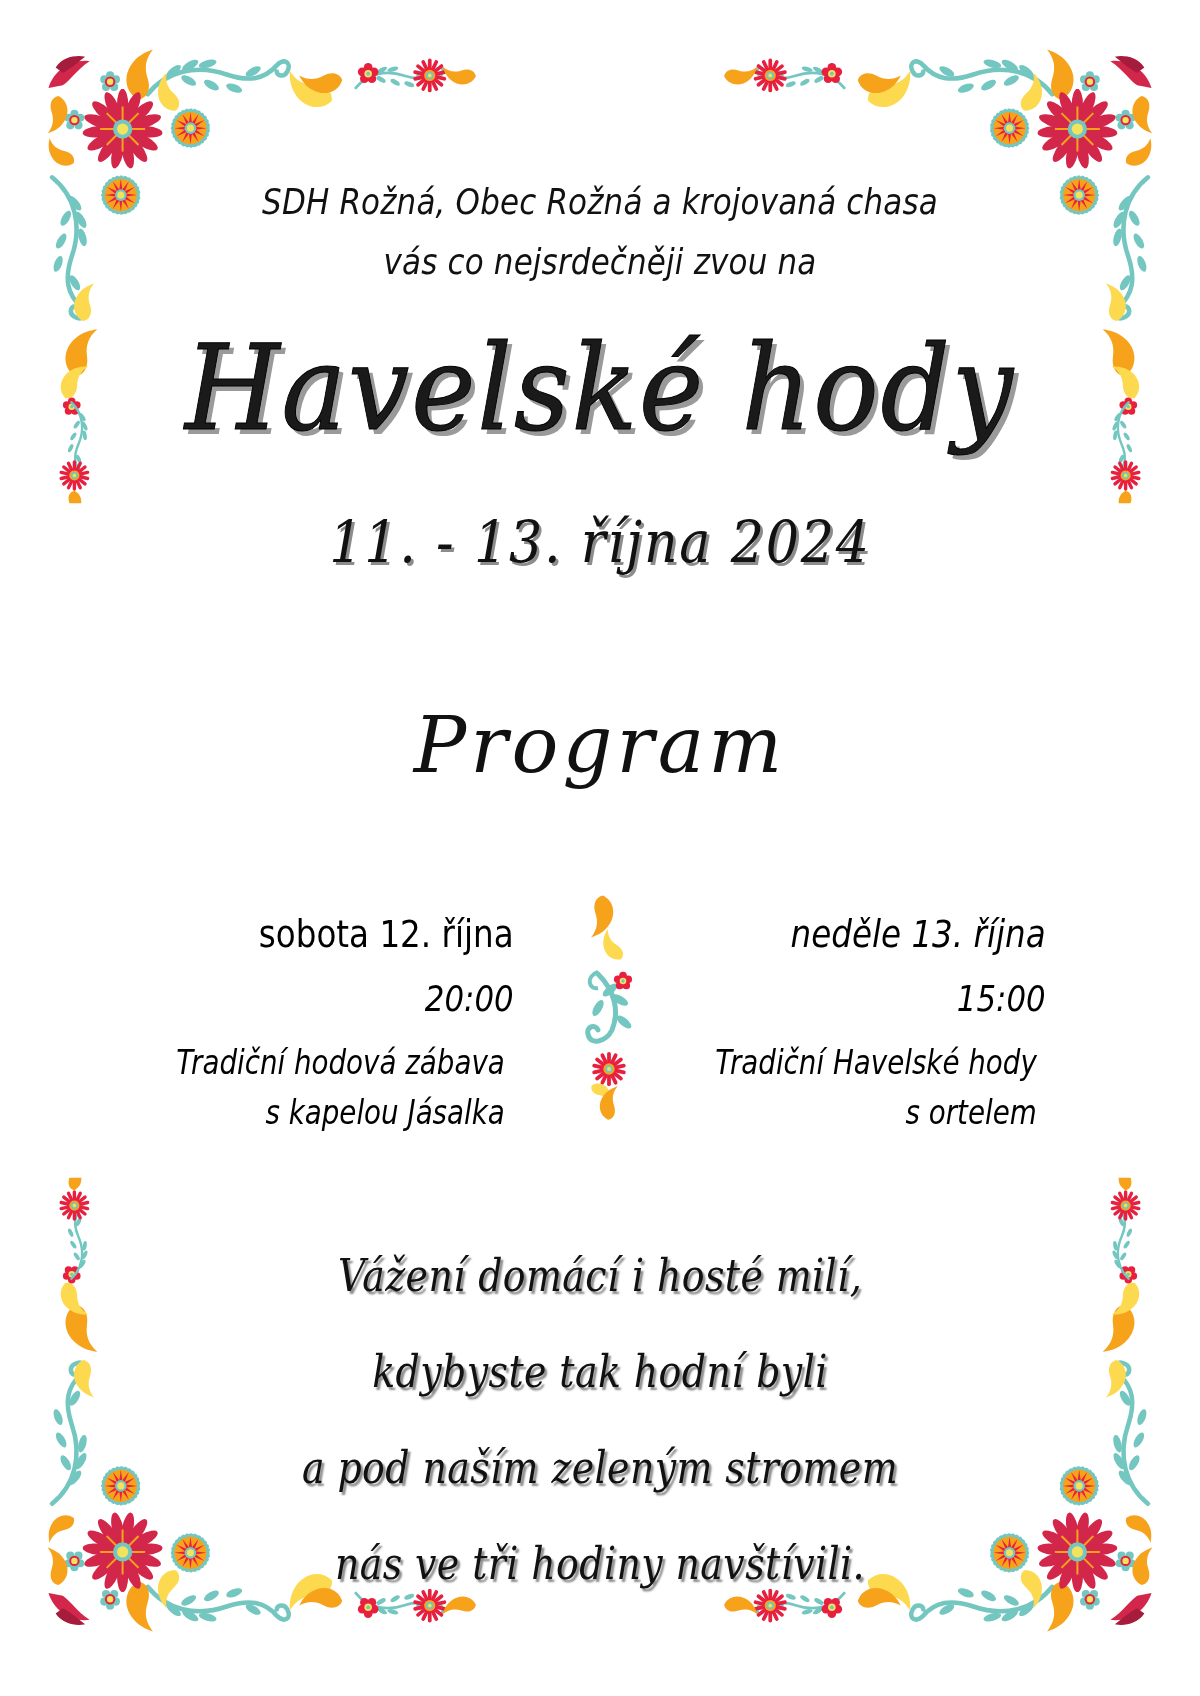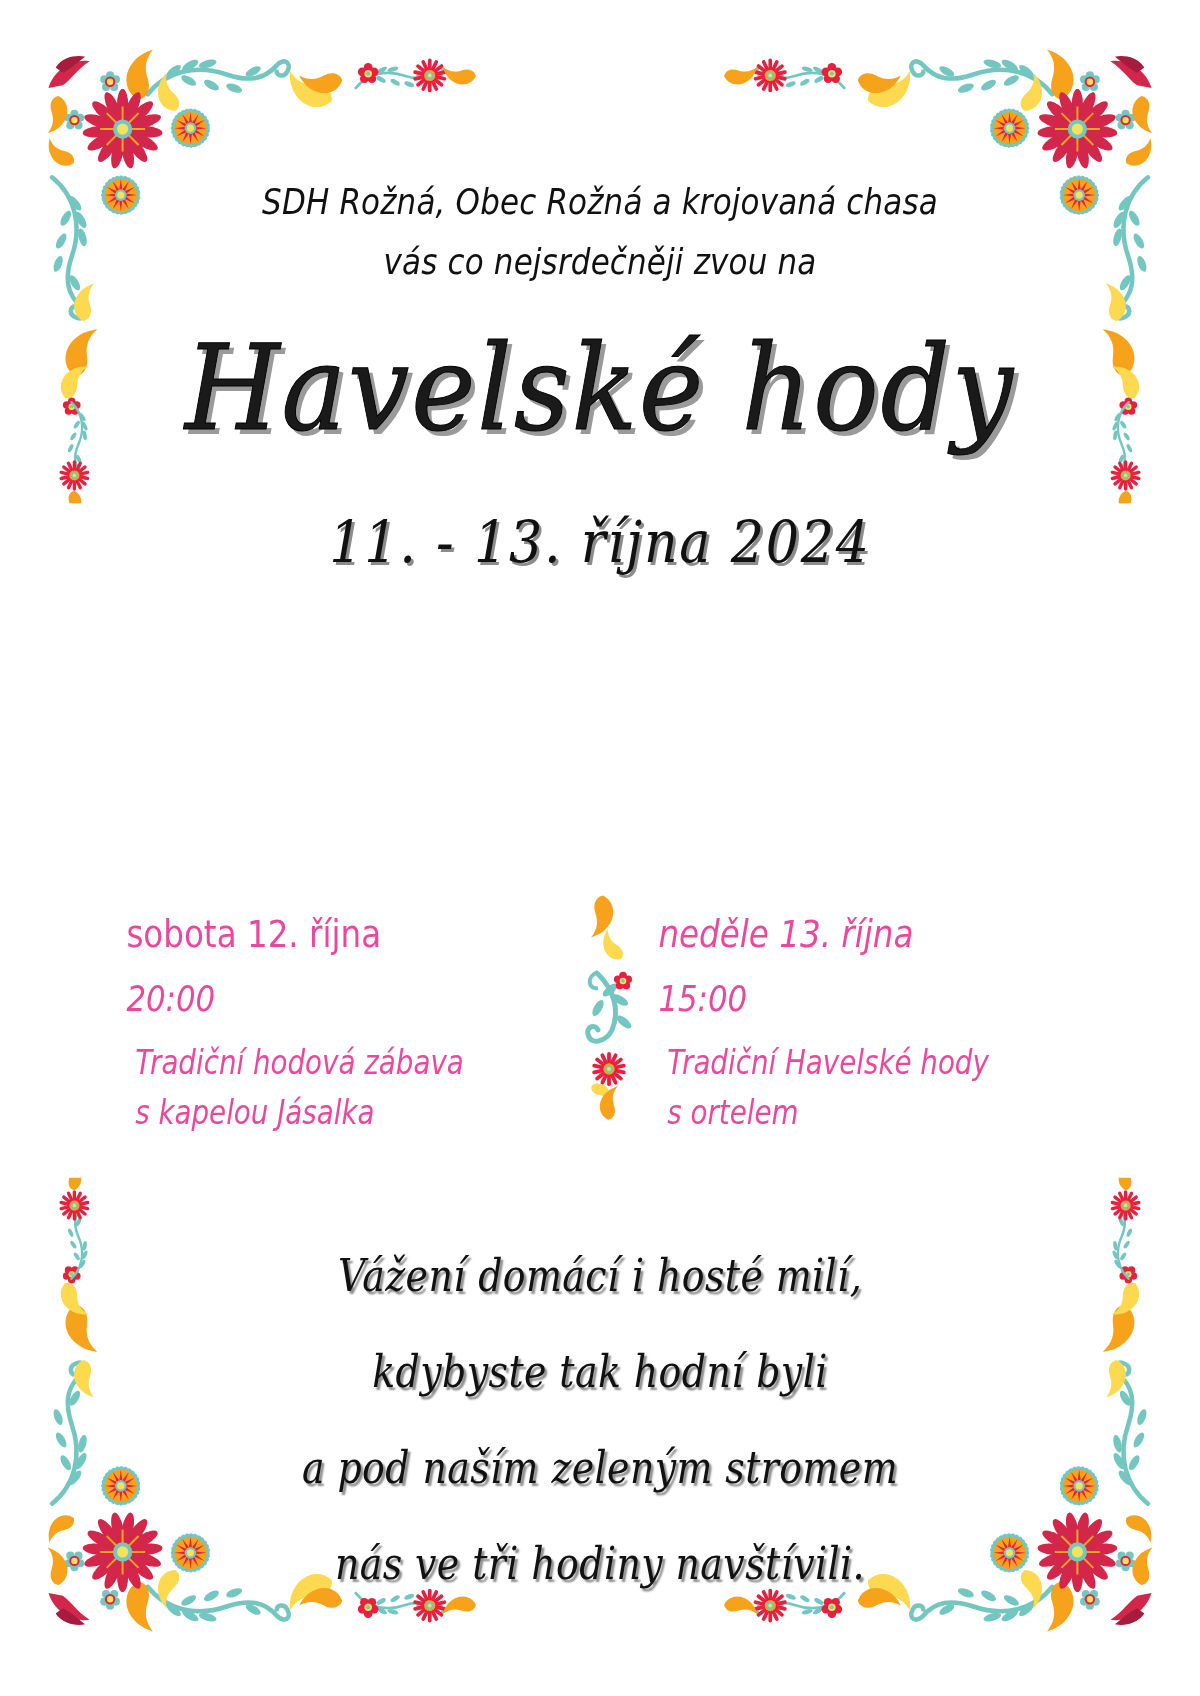--- a/index.html
+++ b/index.html
@@ -5,21 +5,21 @@
   html, body { margin: 0; padding: 0; background: #ffffff; }
   body { width: 1200px; height: 1696px; position: relative; overflow: hidden; }
   .page { position: absolute; inset: 0; background: #fff; }
   .deco { position: absolute; pointer-events: none; }
   .text-block { position: absolute; left: 0; width: 1200px; text-align: center; color: #111; }
   .intro { top: 172px; font-family: "DejaVu Sans", sans-serif; font-style: italic; font-size: 36px; line-height: 60px; transform: scaleX(0.86); transform-origin: center; letter-spacing: 0.2px; }
   .title { top: 318px; font-family: "DejaVu Serif", serif; font-style: italic; font-size: 118px; line-height: 140px; color: #111; transform: scaleX(0.92); text-shadow: 5px 5px 0 #9a9a9a; letter-spacing: 2px; }
   .title span { -webkit-text-stroke: 1px #000; color: #1a1a1a; }
   .dates { top: 502px; font-family: "DejaVu Serif", serif; font-style: italic; font-size: 58px; line-height: 80px; transform: scaleX(0.9); text-shadow: 3px 3px 0 #8c8c8c; letter-spacing: 2px; }
   .program-title { top: 690px; font-family: "DejaVu Serif", serif; font-style: italic; font-size: 78px; line-height: 110px; font-weight: normal; letter-spacing: 4px; }
-  .day { position: absolute; top: 910px; width: 440px; text-align: left; font-family: "DejaVu Sans", sans-serif; color: #ec4899; }
+  .day { position: absolute; top: 910px; width: 440px; text-align: right; font-family: "DejaVu Sans", sans-serif; color: #000000; }
   .day.left { left: 100px; }
   .day.right { left: 632px; }
   .day .day-title { font-size: 37px; line-height: 50px; margin-bottom: 14px; transform: scaleX(0.88); }
   .day.right .day-title { font-style: italic; }
   .day .time { font-size: 35px; line-height: 50px; font-style: italic; margin-bottom: 14px; transform: scaleX(0.88); }
   .day .desc { font-size: 33px; line-height: 50px; font-style: italic; transform: scaleX(0.84); }
   .poem { top: 1228px; font-family: "DejaVu Serif", serif; font-style: italic; font-size: 44px; line-height: 96px; text-shadow: 3px 3px 2px #8d8d8d; transform: scaleX(0.86); letter-spacing: 0.5px; }
   .poem div { height: 96px; }
 </style>
 </head>
@@ -217,20 +217,21 @@
     <div>SDH Rožná, Obec Rožná a krojovaná chasa</div>
     <div>vás co nejsrdečněji zvou na</div>
   </div>
 
   <div class="text-block title">
     <span>Havelské hody</span>
   </div>
 
   <div class="text-block dates">11. - 13. října 2024</div>
 
+  <div class="text-block program-title">Program</div>
 
   <div class="day left">
     <div class="day-title">sobota 12. října</div>
     <div class="time">20:00</div>
     <div class="desc">Tradiční hodová zábava</div>
     <div class="desc">s kapelou Jásalka</div>
   </div>
   <div class="day right">
     <div class="day-title">neděle 13. října</div>
     <div class="time">15:00</div>

